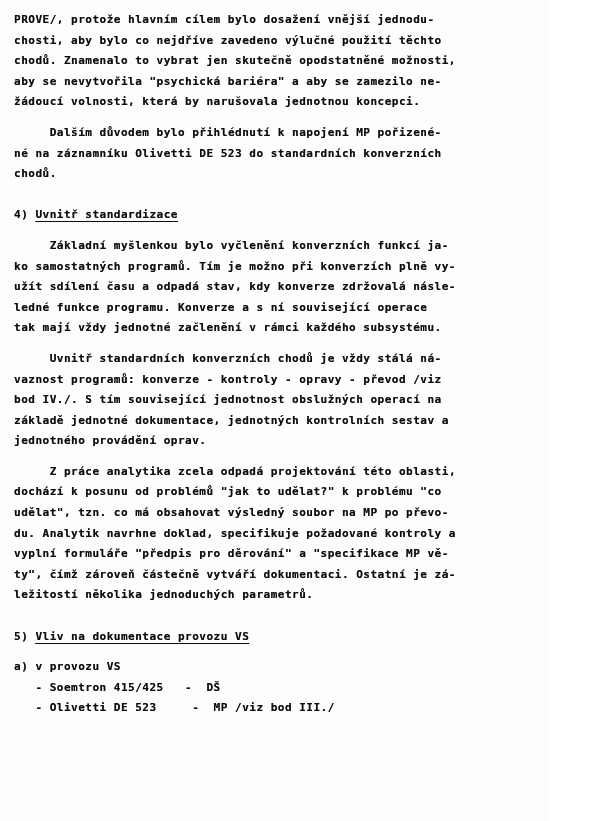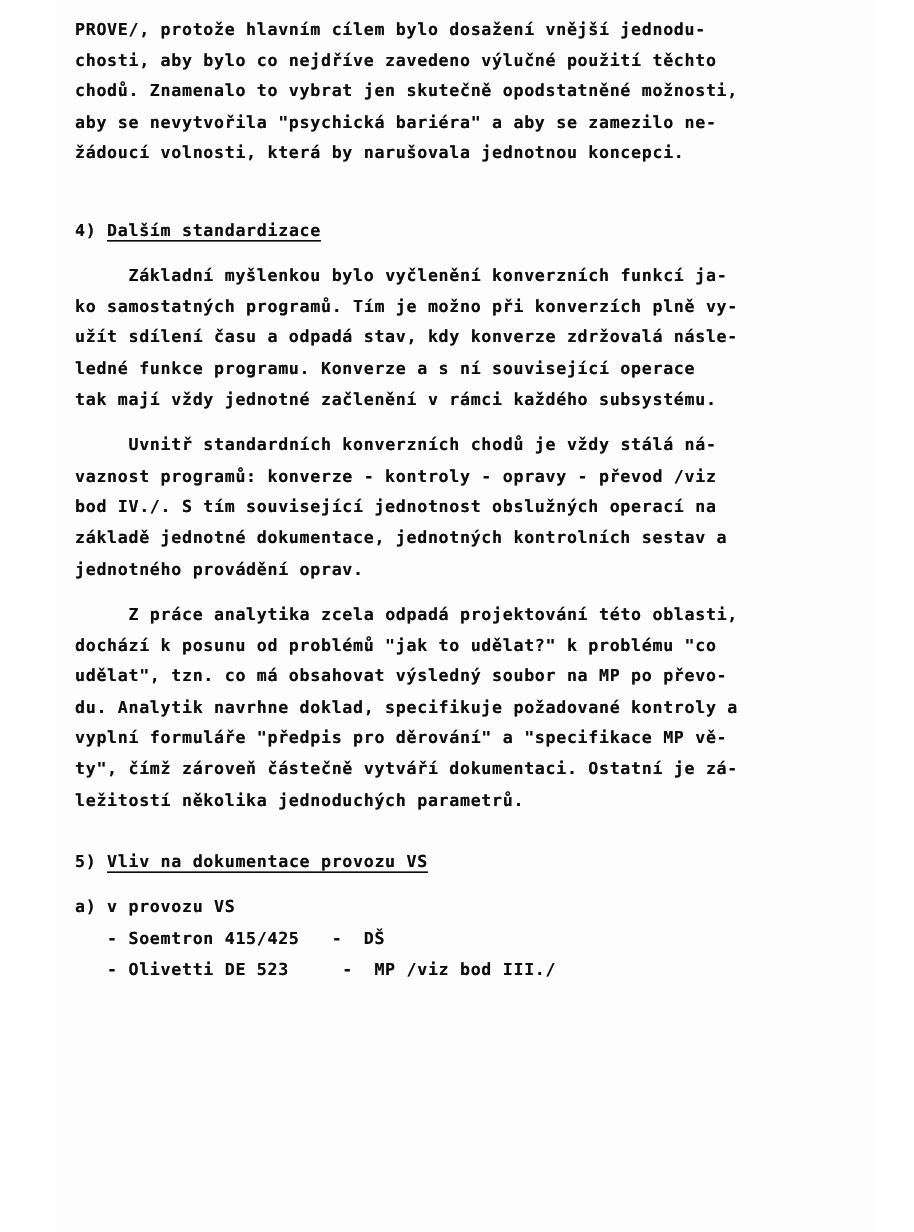--- a/index.html
+++ b/index.html
@@ -13,21 +13,20 @@
     overflow: hidden;
     font-family: "DejaVu Sans Mono", "Liberation Mono", monospace;
   }
   .page {
     position: relative;
     width: 548px;
     height: 821px;
     background: #fdfdfd;
     padding: 0;
     box-sizing: border-box;
-    margin-left: 36px;
   }
   .typed {
     position: absolute;
     left: 14px;
     top: 10px;
     width: 582px;
     font-size: 11.1px;
     line-height: 20.6px;
     letter-spacing: 0.45px;
     color: #0d0d0d;
@@ -68,24 +67,27 @@
 
 <div class="page">
   <div class="typed">
 
     <p class="para">PROVE/, protože hlavním cílem bylo dosažení vnější jednodu-
 chosti, aby bylo co nejdříve zavedeno výlučné použití těchto
 chodů. Znamenalo to vybrat jen skutečně opodstatněné možnosti,
 aby se nevytvořila "psychická bariéra" a aby se zamezilo ne-
 žádoucí volnosti, která by narušovala jednotnou koncepci.</p>
     <div class="gap-half"></div>
+    <p class="para">     Dalším důvodem bylo přihlédnutí k napojení MP pořizené-
+né na záznamníku Olivetti DE 523 do standardních konverzních
+chodů.</p>
 
     <div class="gap"></div>
 
-    <p class="heading"><span>4) </span><span class="ul">Dalším standardizace</span></p>
+    <p class="heading"><span>4) </span><span class="ul">Uvnitř standardizace</span></p>
 
     <div class="gap-half"></div>
 
     <p class="para">     Základní myšlenkou bylo vyčlenění konverzních funkcí ja-
 ko samostatných programů. Tím je možno při konverzích plně vy-
 užít sdílení času a odpadá stav, kdy konverze zdržovalá násle-
 ledné funkce programu. Konverze a s ní související operace
 tak mají vždy jednotné začlenění v rámci každého subsystému.</p>
     <div class="gap-half"></div>
     <p class="para">     Uvnitř standardních konverzních chodů je vždy stálá ná-

